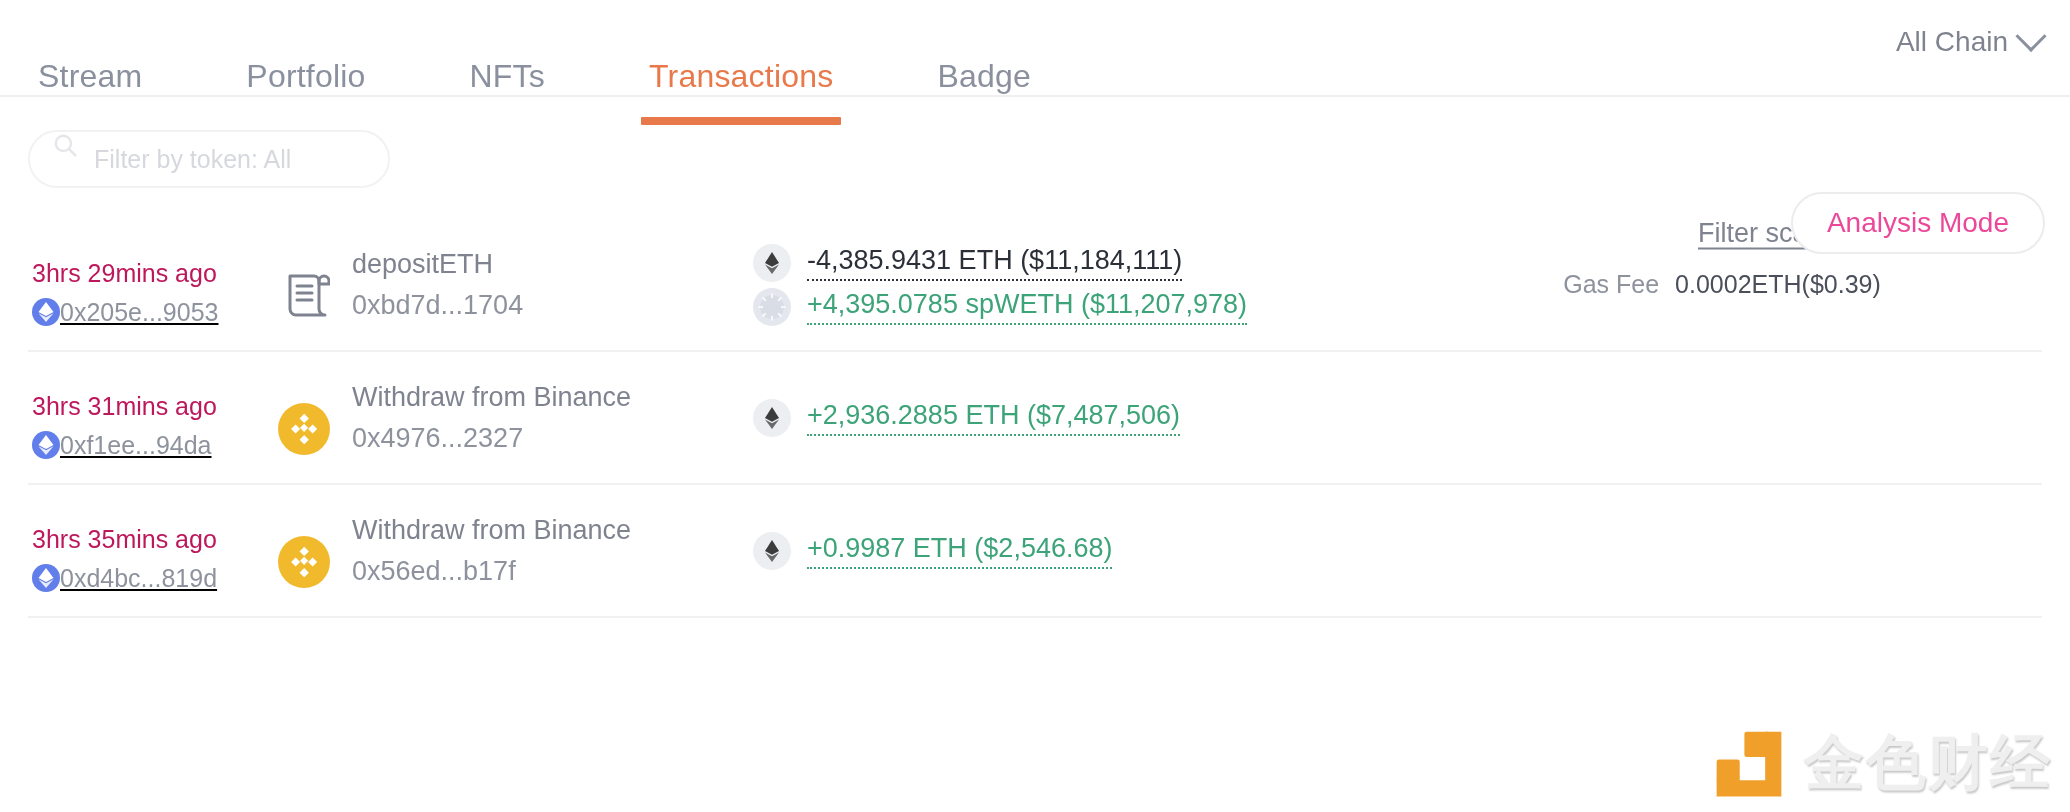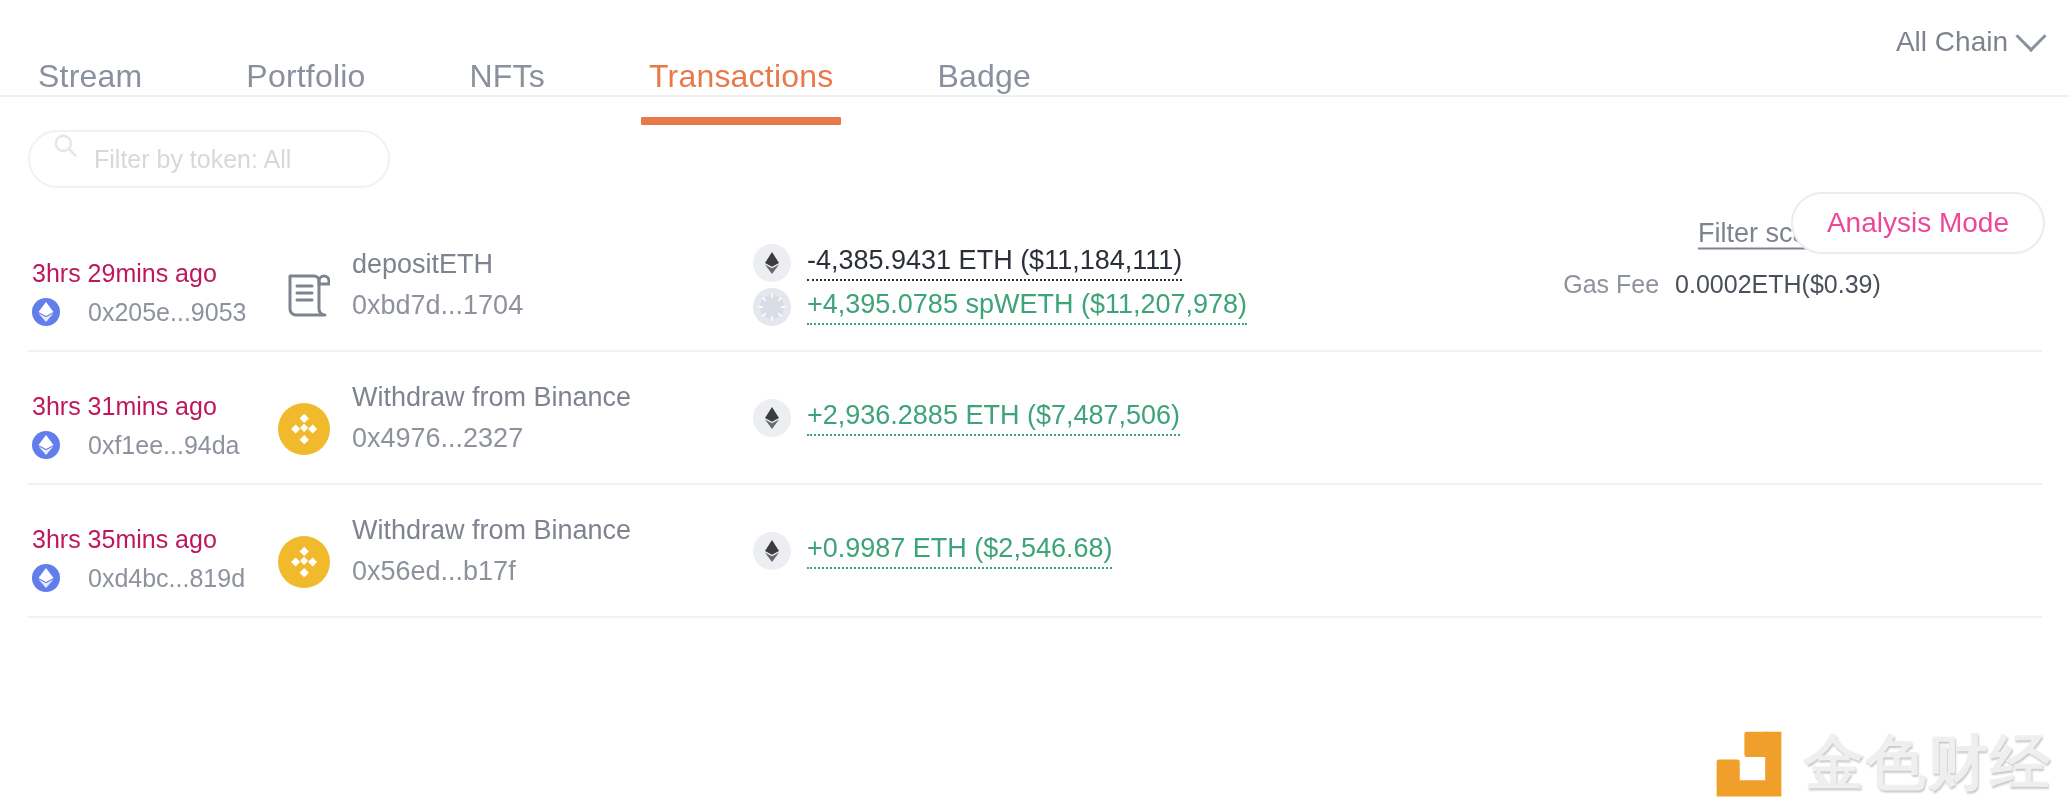--- a/index.html
+++ b/index.html
@@ -152,21 +152,22 @@
   .time-ago {
     font-size: 25px;
     color: #be185d;
     white-space: nowrap;
     margin-bottom: 10px;
     margin-top: 16px;
   }
   .hash-line {
     display: flex;
     align-items: center;
-    gap: 28px;
+    gap: 0;
+    text-decoration: underline;
   }
   .chain-badge {
     width: 28px; height: 28px;
     border-radius: 50%;
     background: #627eea;
     flex: 0 0 auto;
     position: relative;
   }
   .chain-badge svg { position: absolute; left: 6px; top: 4px; }
   .hash-text {

